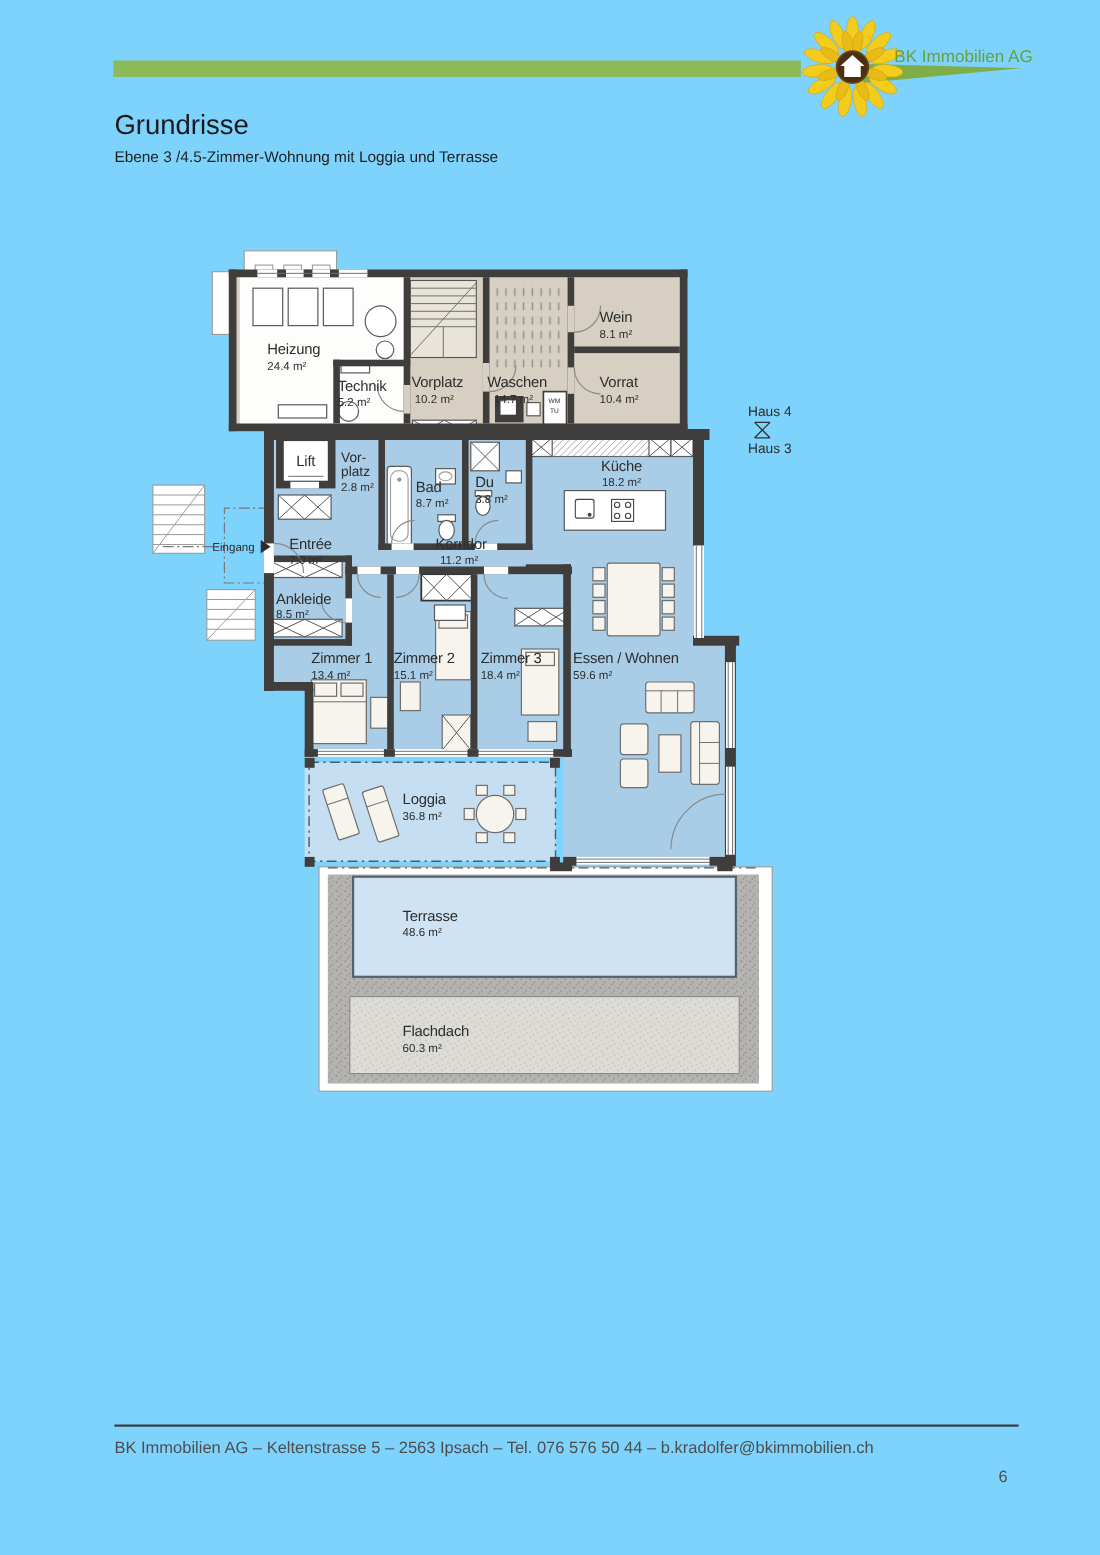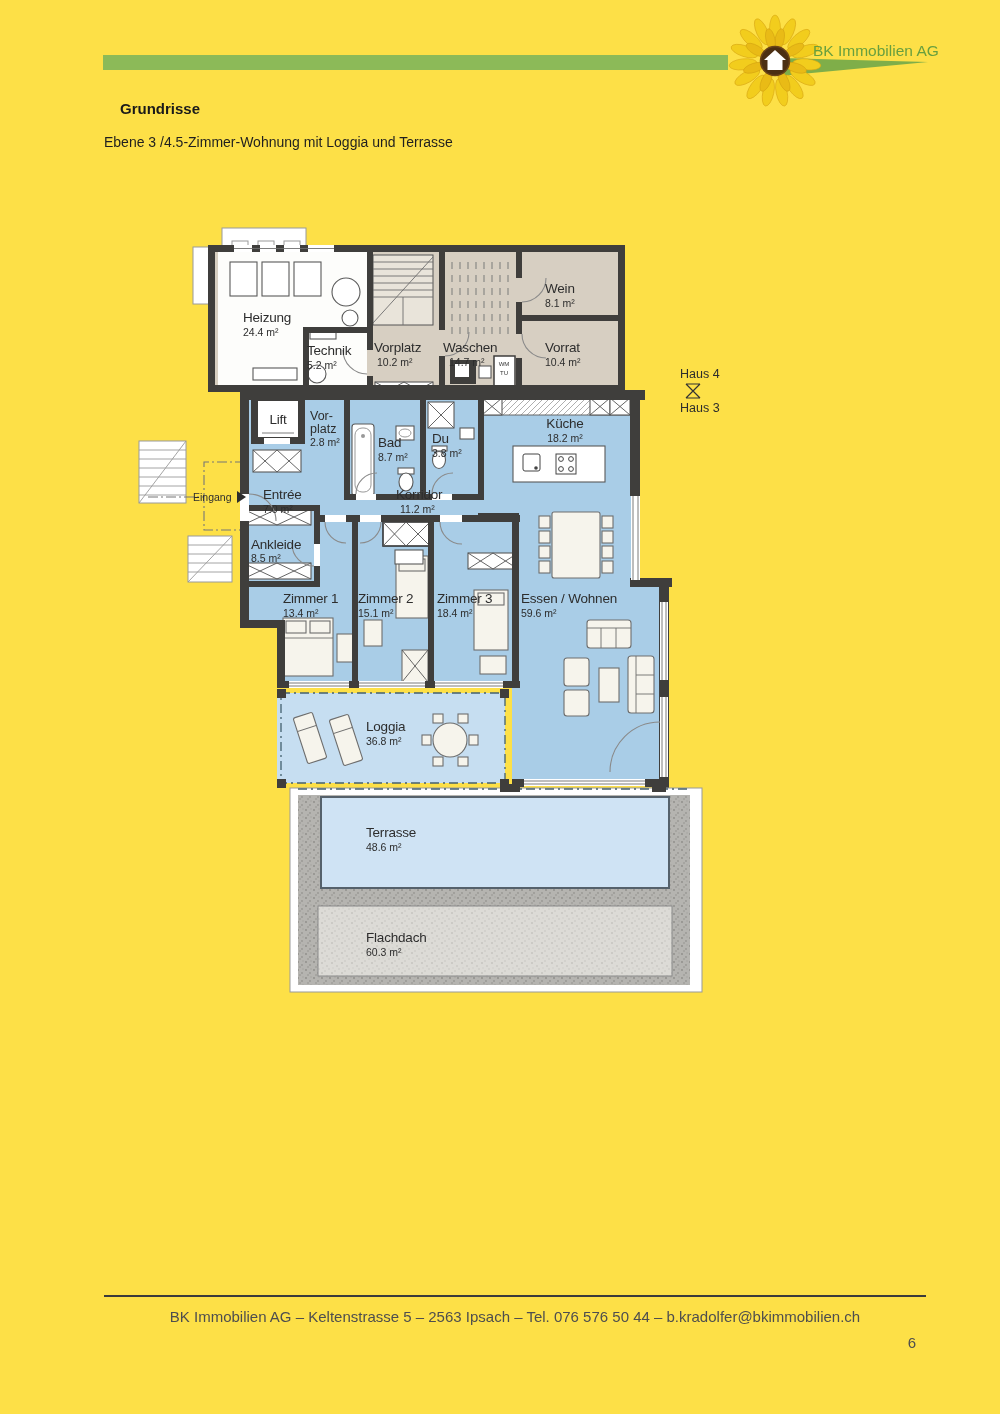--- a/index.html
+++ b/index.html
@@ -1,24 +1,24 @@
 <!DOCTYPE html>
 <html><head>
 <meta charset="utf-8">
 <style>
   html,body{margin:0;padding:0;background:#888;}
-  .page{position:relative;width:1000px;height:1414px;background:#fde047;margin:0 auto;
+  .page{position:relative;width:1000px;height:1414px;background:#7dd3fc;margin:0 auto;
         font-family:"Liberation Sans",sans-serif;overflow:hidden;}
   .green-bar{position:absolute;left:103px;top:55px;width:625px;height:15px;background:#8cba58;}
   .logo{position:absolute;left:718px;top:12px;width:225px;height:100px;}
-  .doc-title{position:absolute;left:104px;top:100px;font-size:15px;font-weight:bold;color:#1a1a1a;margin-left:16px;}
+  .doc-title{position:absolute;left:104px;top:100px;font-size:25px;font-weight:normal;color:#1a1a1a;}
   .doc-subtitle{position:absolute;left:104px;top:134px;font-size:14px;color:#1f1f1f;}
   .plan-svg{position:absolute;left:0;top:0;width:1000px;height:1414px;}
   .footer-line{position:absolute;left:104px;top:1295px;width:822px;border-top:2px solid #3a3a3a;}
-  .footer-text{position:absolute;left:104px;top:1308px;width:822px;text-align:center;font-size:15px;color:#4e4e4e;}
+  .footer-text{position:absolute;left:104px;top:1308px;width:822px;text-align:left;font-size:15px;color:#4e4e4e;}
   .page-number{position:absolute;left:104px;top:1334px;width:812px;text-align:right;font-size:15px;color:#4e4e4e;}
   
   .w{fill:#3f3e3c;}
   .gapB{fill:#d7cfc2;}
   .gapW{fill:#ffffff;}
   .f{fill:#f6f4ec;stroke:#6e6e6e;stroke-width:1.1;}
   .fw{fill:#ffffff;stroke:#5a5a5a;stroke-width:1.1;}
   .ln{stroke:#6e6e6e;stroke-width:0.9;fill:none;}
   .xl{stroke:#555555;stroke-width:0.9;}
   .arc{stroke:#8a8a8a;stroke-width:1.1;fill:none;}

